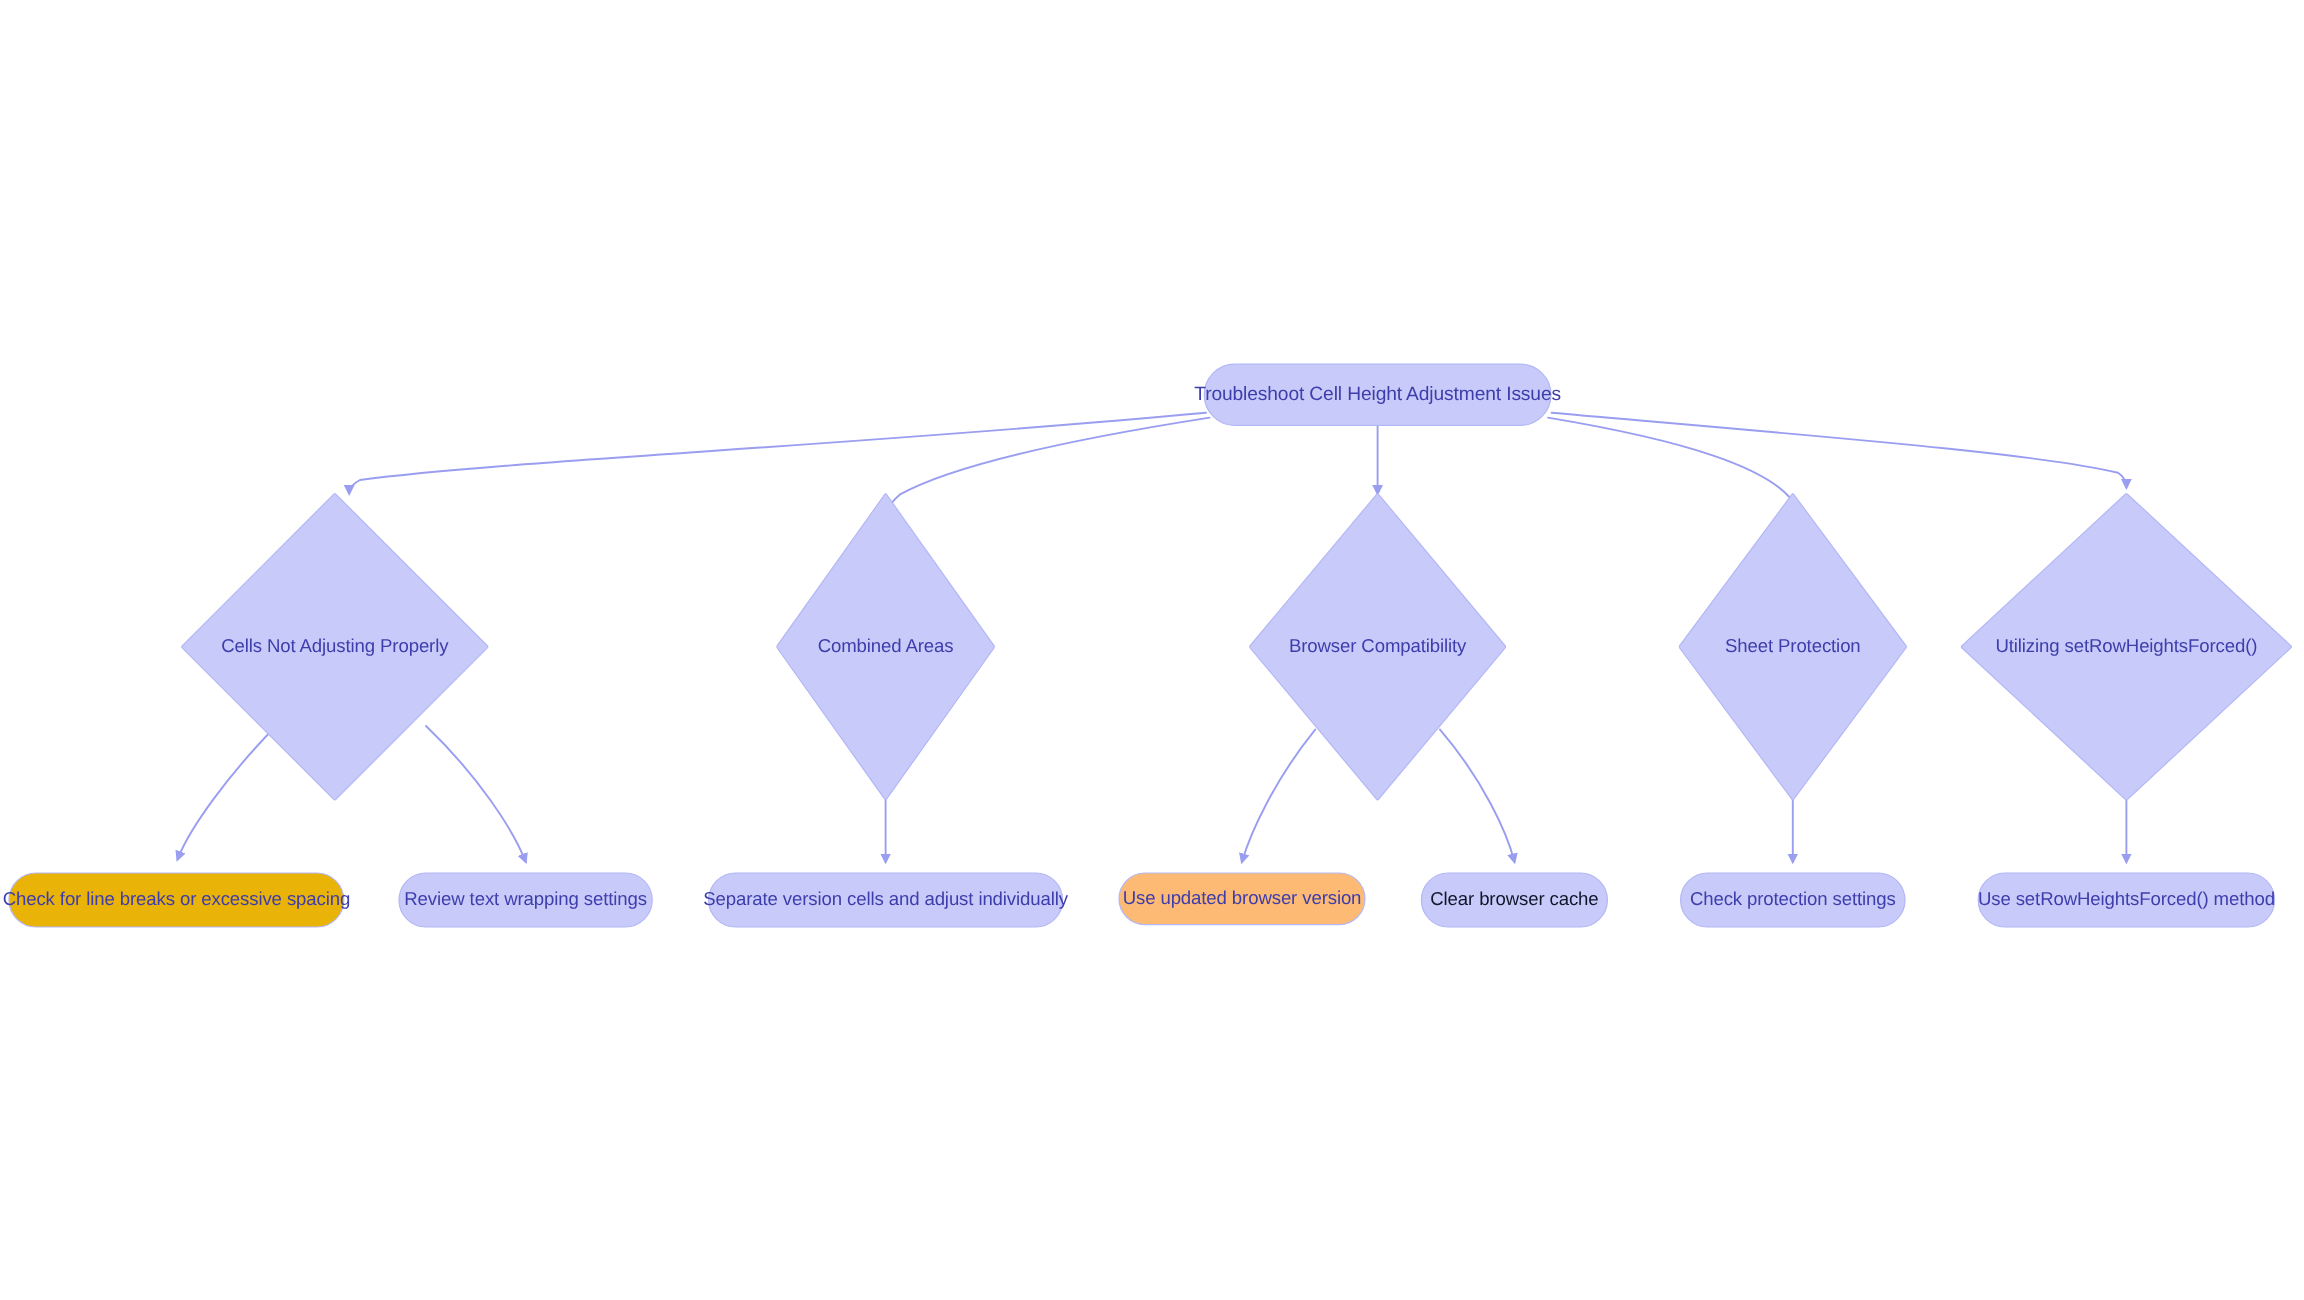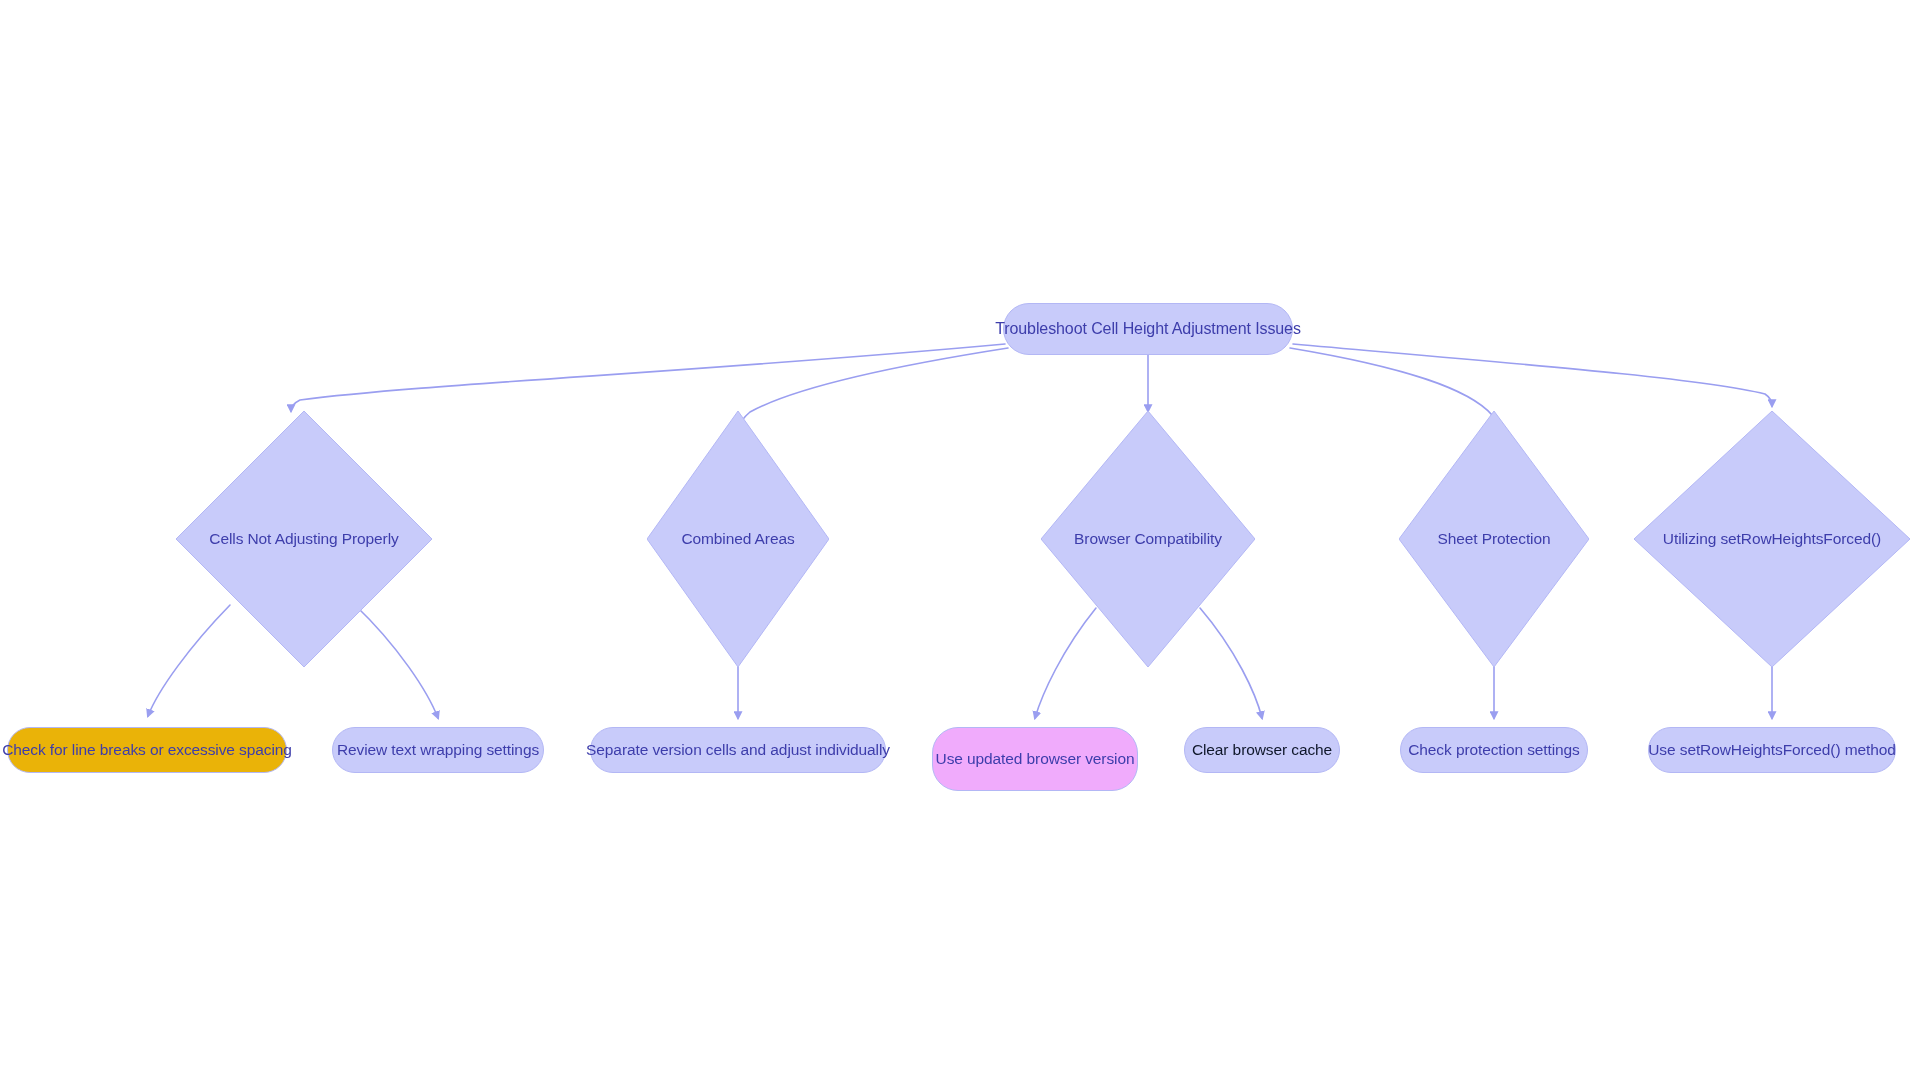--- a/index.html
+++ b/index.html
@@ -97,21 +97,21 @@
         <path d="M 1200 608 C 1236 650, 1256 694, 1262 718" marker-end="url(#arrow)"></path>
         <path d="M 1494 667 L 1494 718" marker-end="url(#arrow)"></path>
         <path d="M 1772 667 L 1772 718" marker-end="url(#arrow)"></path>
       </g>
   </svg>
 
   <div id="nodes-group">
       <div class="node node-rounded node-root" style="left: 1003px; top: 303px; width: 290px; height: 52px; background: rgb(200, 203, 250); border-color: rgb(179, 183, 245); color: rgb(61, 61, 171);">
         <span>Troubleshoot Cell Height Adjustment Issues</span>
       </div>
-      <div class="diamond-wrap" style="left: 176px; top: 411px; width: 256px; height: 256px;">
+      <div class="diamond-wrap" style="left: 151px; top: 411px; width: 256px; height: 256px;">
         <svg class="diamond-shape" viewBox="0 0 256 256" preserveAspectRatio="none">
           <polygon points="128,0 256,128 128,256 0,128" fill="#c8cbfa" stroke="#b3b7f5" stroke-width="1"></polygon>
         </svg>
         <div class="diamond-label" style="color: rgb(61, 61, 171);">Cells Not Adjusting Properly</div>
       </div>
       <div class="diamond-wrap" style="left: 647px; top: 411px; width: 182px; height: 256px;">
         <svg class="diamond-shape" viewBox="0 0 182 256" preserveAspectRatio="none">
           <polygon points="91,0 182,128 91,256 0,128" fill="#c8cbfa" stroke="#b3b7f5" stroke-width="1"></polygon>
         </svg>
         <div class="diamond-label" style="color: rgb(61, 61, 171);">Combined Areas</div>
@@ -136,21 +136,21 @@
       </div>
       <div class="node node-rounded" style="left: 7px; top: 727px; width: 280px; height: 46px; background: #eab308; border-color: rgb(179, 183, 245); color: rgb(61, 61, 171);">
         <span>Check for line breaks or excessive spacing</span>
       </div>
       <div class="node node-rounded" style="left: 332px; top: 727px; width: 212px; height: 46px; background: rgb(200, 203, 250); border-color: rgb(179, 183, 245); color: rgb(61, 61, 171);">
         <span>Review text wrapping settings</span>
       </div>
       <div class="node node-rounded" style="left: 590px; top: 727px; width: 296px; height: 46px; background: rgb(200, 203, 250); border-color: rgb(179, 183, 245); color: rgb(61, 61, 171);">
         <span>Separate version cells and adjust individually</span>
       </div>
-      <div class="node node-rounded" style="left: 932px; top: 727px; width: 206px; height: 64px; background: #f0abfc; border-color: rgb(179, 183, 245); color: rgb(61, 61, 171);">
+      <div class="node node-rounded" style="left: 932px; top: 727px; width: 206px; height: 44px; background: #fdba74; border-color: rgb(179, 183, 245); color: rgb(61, 61, 171);">
         <span>Use updated browser version</span>
       </div>
       <div class="node node-rounded" style="left: 1184px; top: 727px; width: 156px; height: 46px; background: rgb(200, 203, 250); border-color: rgb(179, 183, 245); color: #0f172a;">
         <span>Clear browser cache</span>
       </div>
       <div class="node node-rounded" style="left: 1400px; top: 727px; width: 188px; height: 46px; background: rgb(200, 203, 250); border-color: rgb(179, 183, 245); color: rgb(61, 61, 171);">
         <span>Check protection settings</span>
       </div>
       <div class="node node-rounded" style="left: 1648px; top: 727px; width: 248px; height: 46px; background: rgb(200, 203, 250); border-color: rgb(179, 183, 245); color: rgb(61, 61, 171);">
         <span>Use setRowHeightsForced() method</span>

